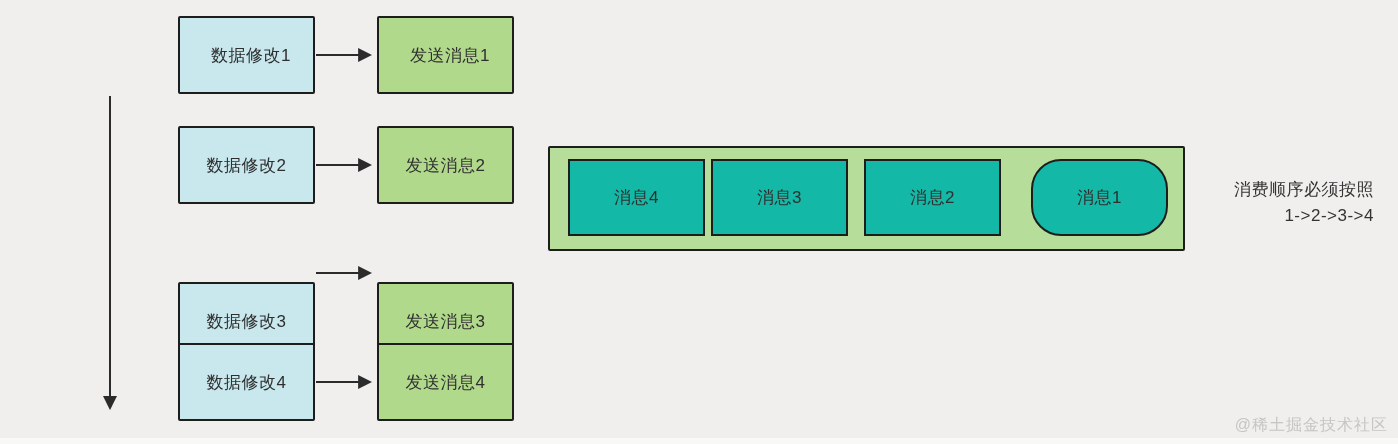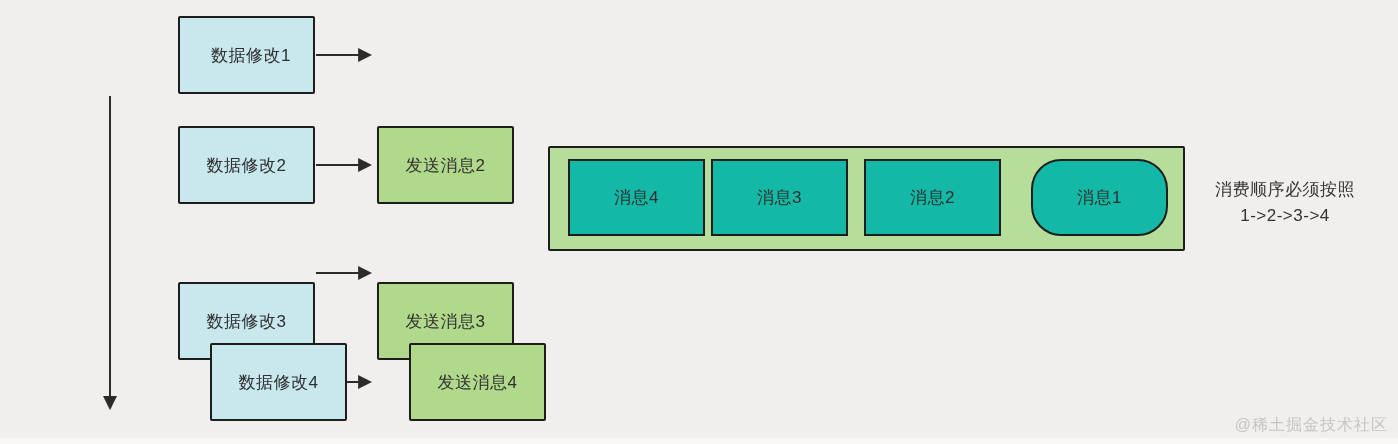--- a/index.html
+++ b/index.html
@@ -27,21 +27,21 @@
     font-size: 17px;
     color: #2f2f2f;
     letter-spacing: 0.5px;
     box-sizing: border-box;
   }
   .blue-box  { background: #c8e8ee; left: 178px; width: 137px; height: 78px; }
   .green-box { background: #b1d98c; left: 377px; width: 137px; height: 78px; }
   .row-1 { top: 16px; padding-left: 9px; }
   .row-2 { top: 126px; }
   .row-3 { top: 234px; margin-top: 48px; }
-  .row-4 { top: 343px; margin-left: 32px; }
+  .row-4 { top: 343px; }
   .axis-label {
     position: absolute;
     left: 55px; top: 50px;
     font-size: 17px;
     color: #333333;
     letter-spacing: 1px;
   }
   .queue-container {
     position: absolute;
     left: 548px; top: 146px;
@@ -66,21 +66,21 @@
     box-sizing: border-box;
   }
   .qi-1 { left: 18px; }
   .qi-2 { left: 161px; }
   .qi-3 { left: 314px; }
   .qi-4 { left: 481px; border-radius: 30px; }
   .caption {
     position: absolute;
     left: 1196px; top: 177px;
     width: 178px;
-    text-align: center;
+    text-align: right;
     font-size: 17px;
     color: #333333;
     line-height: 1.55;
     letter-spacing: 0.5px;
   }
   .watermark {
     position: absolute;
     right: 10px; bottom: 8px;
     font-size: 16px;
     color: #c7c5c3;
@@ -105,20 +105,21 @@
       </marker>
     </defs>
     <line x1="110" y1="96" x2="110" y2="408" stroke="#2b2b2b" stroke-width="2" marker-end="url(#ah)"></line>
     <line x1="316" y1="55" x2="370" y2="55" stroke="#2b2b2b" stroke-width="2" marker-end="url(#ah)"></line>
     <line x1="316" y1="165" x2="370" y2="165" stroke="#2b2b2b" stroke-width="2" marker-end="url(#ah)"></line>
     <line x1="316" y1="273" x2="370" y2="273" stroke="#2b2b2b" stroke-width="2" marker-end="url(#ah)"></line>
     <line x1="316" y1="382" x2="370" y2="382" stroke="#2b2b2b" stroke-width="2" marker-end="url(#ah)"></line>
   </svg>
 
   <div class="box blue-box row-1">数据修改1</div>
+  <div class="box green-box row-1">发送消息1</div>
 
   <div class="box blue-box row-2">数据修改2</div>
   <div class="box green-box row-2">发送消息2</div>
 
   <div class="box blue-box row-3">数据修改3</div>
   <div class="box green-box row-3">发送消息3</div>
 
   <div class="box blue-box row-4">数据修改4</div>
   <div class="box green-box row-4">发送消息4</div>
 

